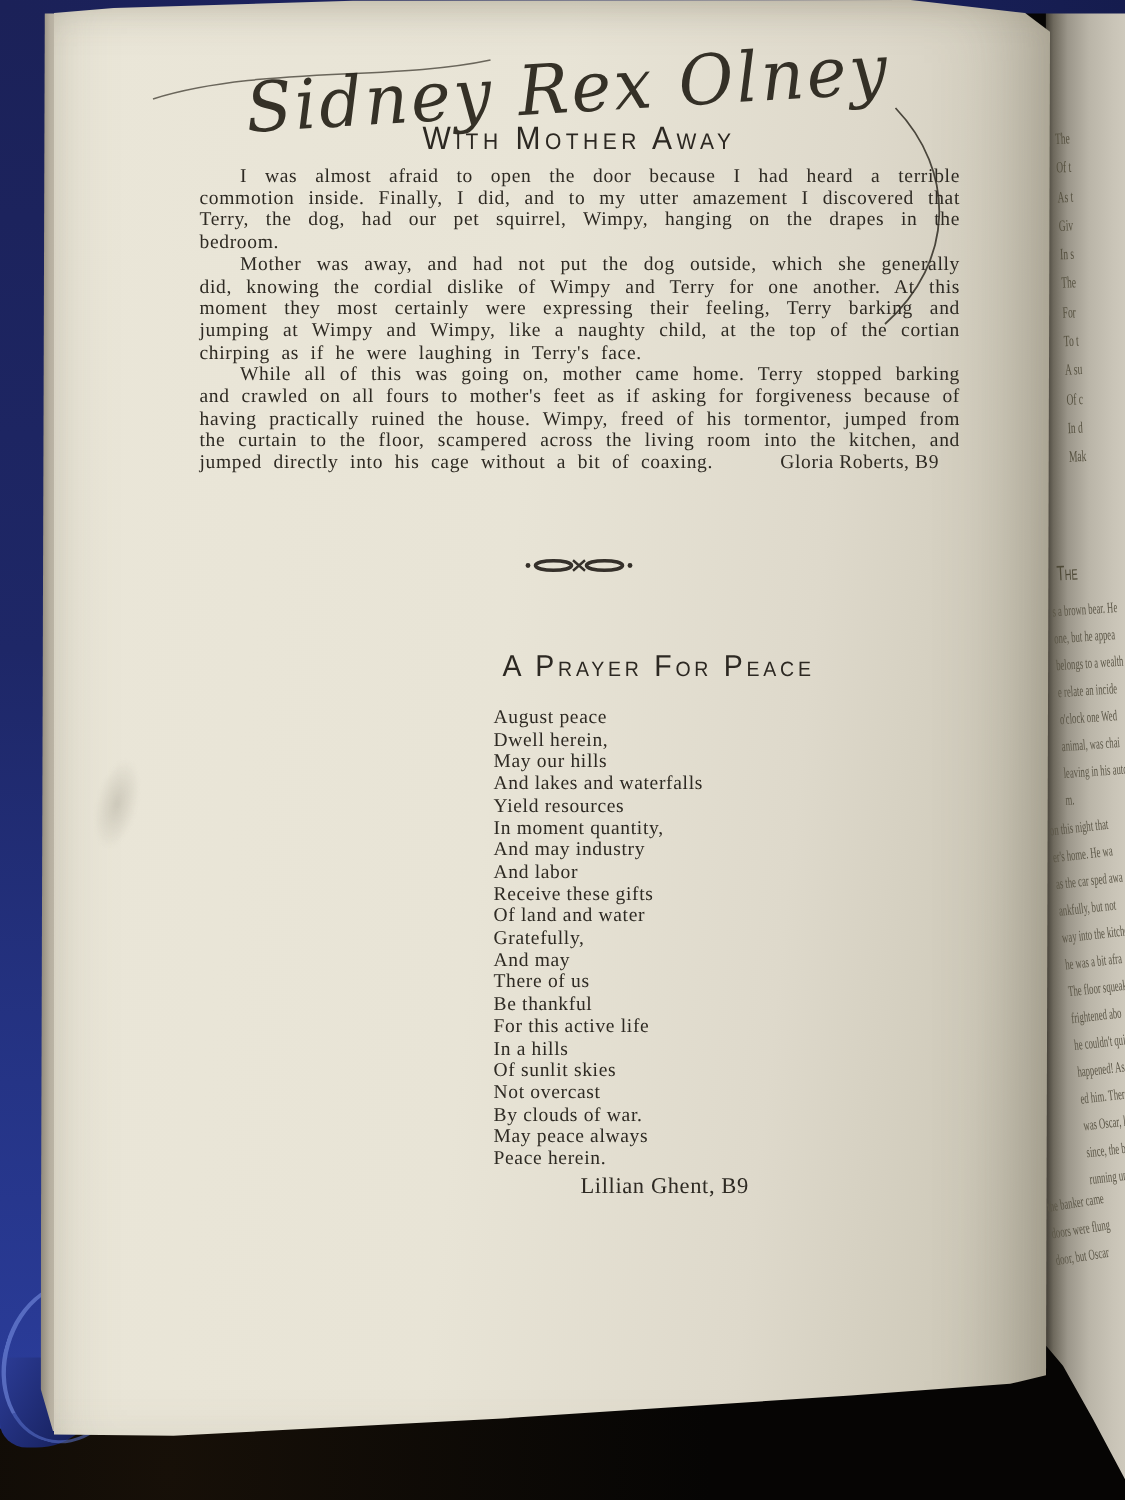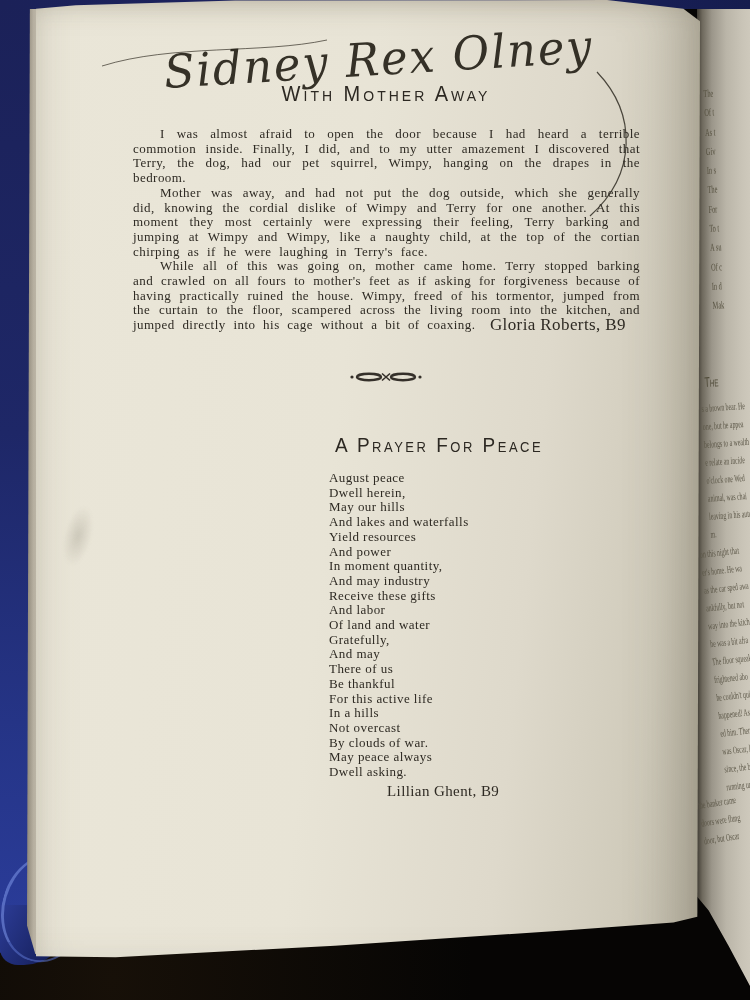--- a/index.html
+++ b/index.html
@@ -59,25 +59,25 @@
   .signature-svg{position:absolute;left:56px;top:14px;}
   .signature-svg text{font-family:"DejaVu Serif",serif;font-style:italic;
     font-size:46px;fill:#262219;letter-spacing:2px;opacity:.92;}
   .sig-stroke{fill:none;stroke:#262219;stroke-width:1.2;opacity:.8;}
 
   .story-title{position:absolute;left:90px;top:82px;width:520px;margin:0;
     text-align:center;font-family:"Liberation Sans",sans-serif;font-weight:normal;
     font-variant:small-caps;font-size:20px;letter-spacing:3px;color:#2c2822;
     transform:scaleY(1.08);}
 
-  .story-body{position:absolute;left:97px;top:110px;width:507px;margin-top:17px;}
+  .story-body{position:absolute;left:97px;top:110px;width:507px;}
   .story-body p{margin:0;text-indent:27px;text-align:justify;
     font-size:13px;line-height:14.7px;letter-spacing:.45px;word-spacing:4px;}
   .story-byline{margin-top:-14.7px;text-align:right;padding-right:14px;
-    font-size:17px;line-height:14.7px;letter-spacing:.4px;}
+    font-size:13px;line-height:14.7px;letter-spacing:.4px;}
 
   .divider{position:absolute;left:285px;top:371px;width:130px;
     display:flex;justify-content:center;}
 
   .poem{position:absolute;left:256px;top:434px;margin-left:37px;}
   .poem-title{margin:0 0 15px 6px;font-family:"Liberation Sans",sans-serif;
     font-weight:normal;font-variant:small-caps;font-size:19px;letter-spacing:2.5px;
     color:#2c2822;transform:scaleY(1.06);transform-origin:0 0;}
   .poem-line{font-size:13px;line-height:14.7px;letter-spacing:.45px;}
   .poem-byline{margin:3px 0 0 58px;font-size:15px;letter-spacing:.4px;}
@@ -175,36 +175,36 @@
     </div>
 
     <div class="poem">
       <h2 class="poem-title">A Prayer For Peace</h2>
       <div class="poem-lines">
           <div class="poem-line">August peace</div>
           <div class="poem-line">Dwell herein,</div>
           <div class="poem-line">May our hills</div>
           <div class="poem-line">And lakes and waterfalls</div>
           <div class="poem-line">Yield resources</div>
-          <div class="poem-line">And power</div>
           <div class="poem-line">In moment quantity,</div>
           <div class="poem-line">And may industry</div>
+          <div class="poem-line">And labor</div>
           <div class="poem-line">Receive these gifts</div>
-          <div class="poem-line">And labor</div>
           <div class="poem-line">Of land and water</div>
           <div class="poem-line">Gratefully,</div>
           <div class="poem-line">And may</div>
           <div class="poem-line">There of us</div>
           <div class="poem-line">Be thankful</div>
           <div class="poem-line">For this active life</div>
           <div class="poem-line">In a hills</div>
+          <div class="poem-line">Of sunlit skies</div>
           <div class="poem-line">Not overcast</div>
           <div class="poem-line">By clouds of war.</div>
           <div class="poem-line">May peace always</div>
-          <div class="poem-line">Dwell asking.</div>
+          <div class="poem-line">Peace herein.</div>
         </div>
       <div class="poem-byline">Lillian Ghent, B9</div>
     </div>
 
     <div class="smudge"></div>
   </div>
 
 </div>
 
 </body></html>

